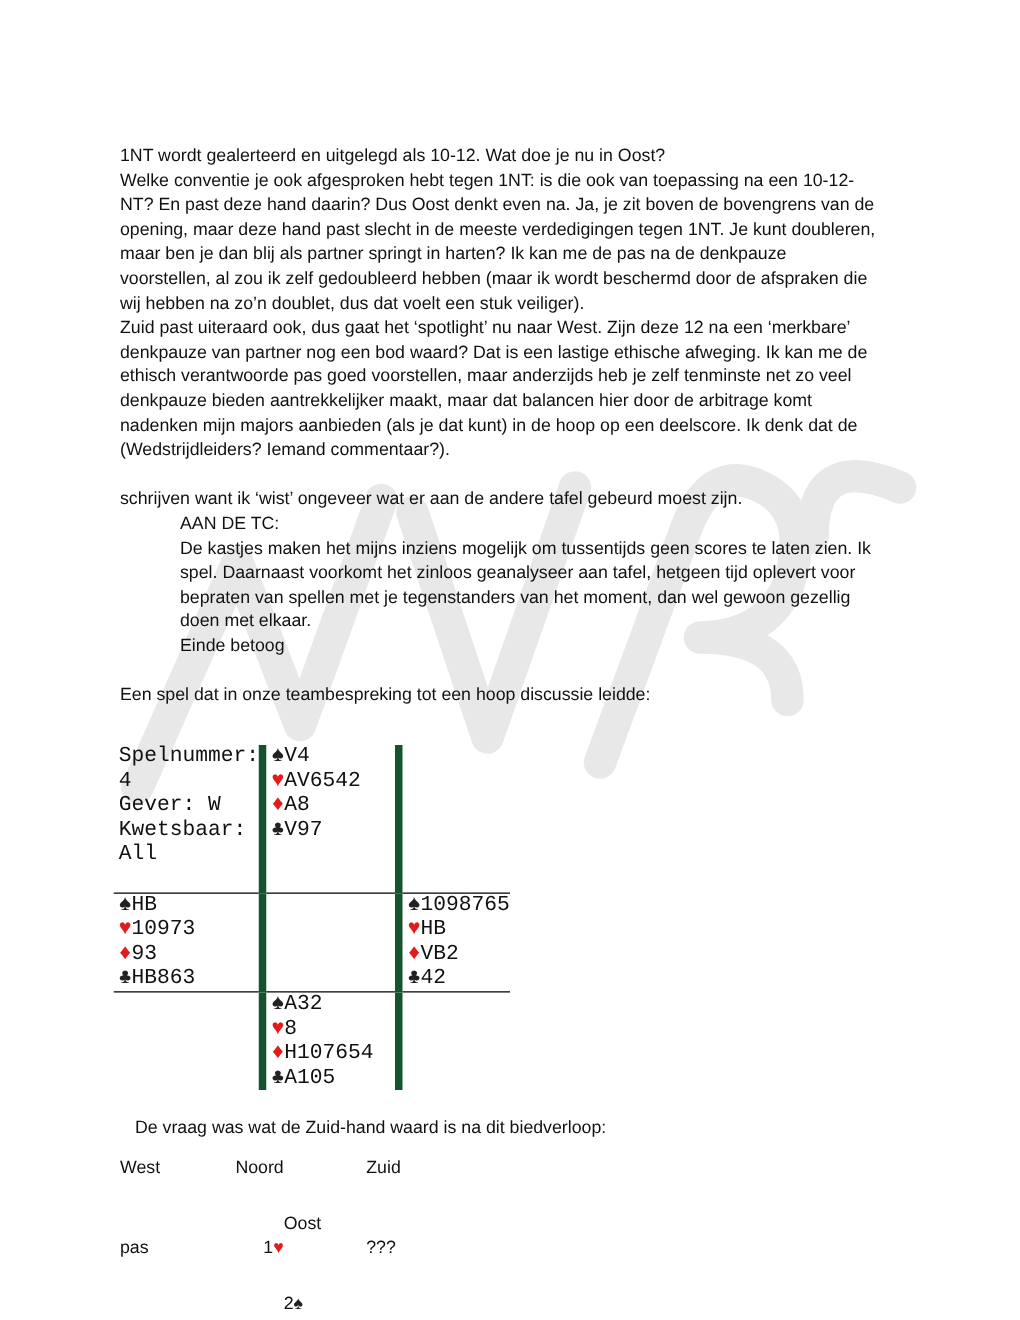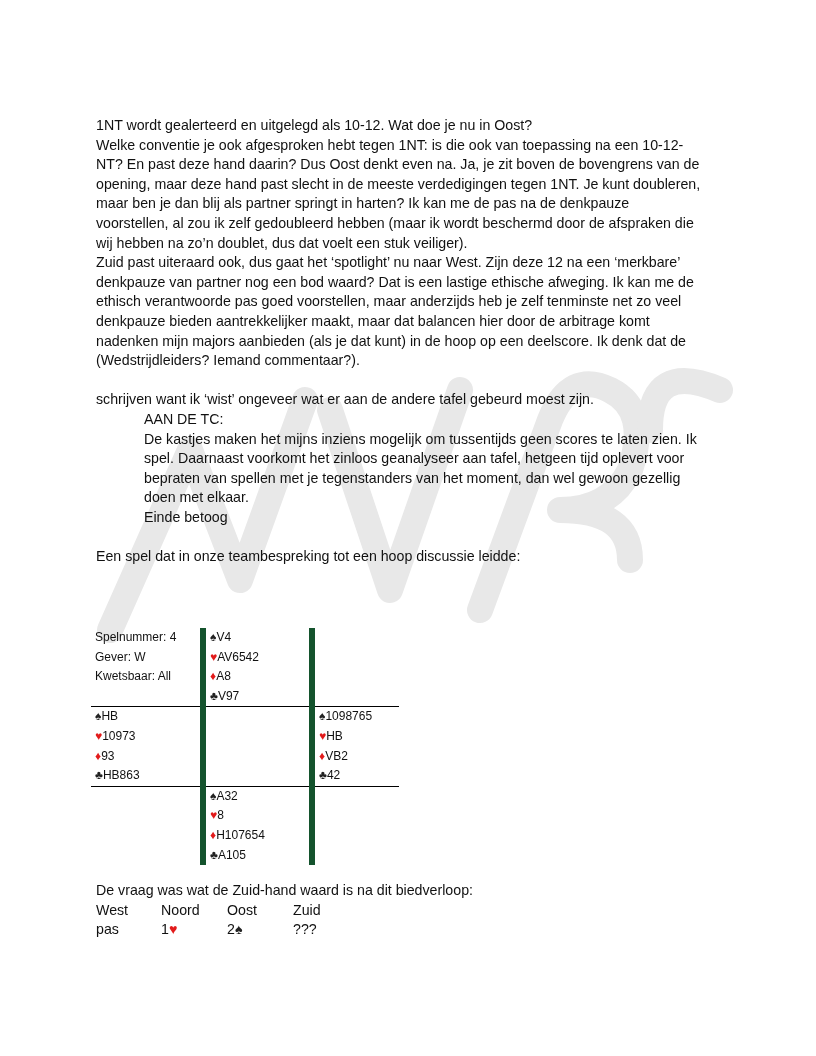--- a/index.html
+++ b/index.html
@@ -13,41 +13,42 @@
     pointer-events: none; z-index: 0;
   }
   .content {
     position: absolute; left: 96px; top: 116px; width: 630px; z-index: 1;
     font-size: 14.2px; line-height: 19.6px;
   }
   .content p { margin: 0; }
   .gap { height: 19.6px; }
   .indent { padding-left: 48px; }
   .hand-table {
-    position: absolute; left: 91px; top: 628px; z-index: 1;
-    font-size: 12px; line-height: 19.6px;
+    position: absolute; left: 91px; top: 596px; z-index: 1;
+    font-size: 17px; line-height: 19.6px;
     border-collapse: collapse;
+    font-family: Liberation Mono, monospace;
   }
   .hand-table td { vertical-align: top; padding: 0 0 0 4px; }
   .col1 { width: 105px; }
   .col2 { width: 99px; }
   .col3 { width: 80px; }
   .bl { border-left: 6px solid #14532d; }
   .bt { border-top: 1px solid #000; }
   .red { color: #e21b1b; }
   .blk { color: #222; }
   .auction {
     position: absolute; left: 96px; top: 881px; z-index: 1;
     font-size: 14.2px; line-height: 19.6px;
   }
   .auction-row { display: flex; }
   .auction-row span { display: inline-block; }
   .a-col { width: 65px; }
-  .a-col2 { width: 66px; }
-  .a-col3 { width: 66px; }
+  .a-col2 { width: 66px; text-align: right; }
+  .a-col3 { width: 66px; margin-top: 45px; }
 </style>
 </head>
 <body>
 
 <div class="page">
 
   <svg class="watermark" viewBox="0 0 650 330">
     <g fill="none" stroke="#e8e8e8" stroke-width="26" stroke-linecap="round" stroke-linejoin="round">
       <polyline points="20,300 100,120 150,250 215,70"></polyline>
       <polyline points="240,80 300,260 370,60"></polyline>
@@ -129,21 +130,21 @@
         <div><span class="red">♥</span><span>8</span></div>
         <div><span class="red">♦</span><span>H107654</span></div>
         <div><span class="blk">♣</span><span>A105</span></div>
       </td>
       <td class="col3 bl bt"></td>
     </tr>
   </tbody>
     </table>
 
   <div class="auction">
-    <p style="margin:0">De vraag was wat de Zuid-hand waard is na dit biedverloop:</p>
+    <p style="margin:12px">De vraag was wat de Zuid-hand waard is na dit biedverloop:</p>
     <div class="auction-row">
       <span class="a-col">West</span>
       <span class="a-col2">Noord</span>
       <span class="a-col3">Oost</span>
       <span>Zuid</span>
     </div>
     <div class="auction-row">
       <span class="a-col">pas</span>
       <span class="a-col2"><span>1</span><span class="red">♥</span></span>
       <span class="a-col3"><span>2</span><span class="blk">♠</span></span>

